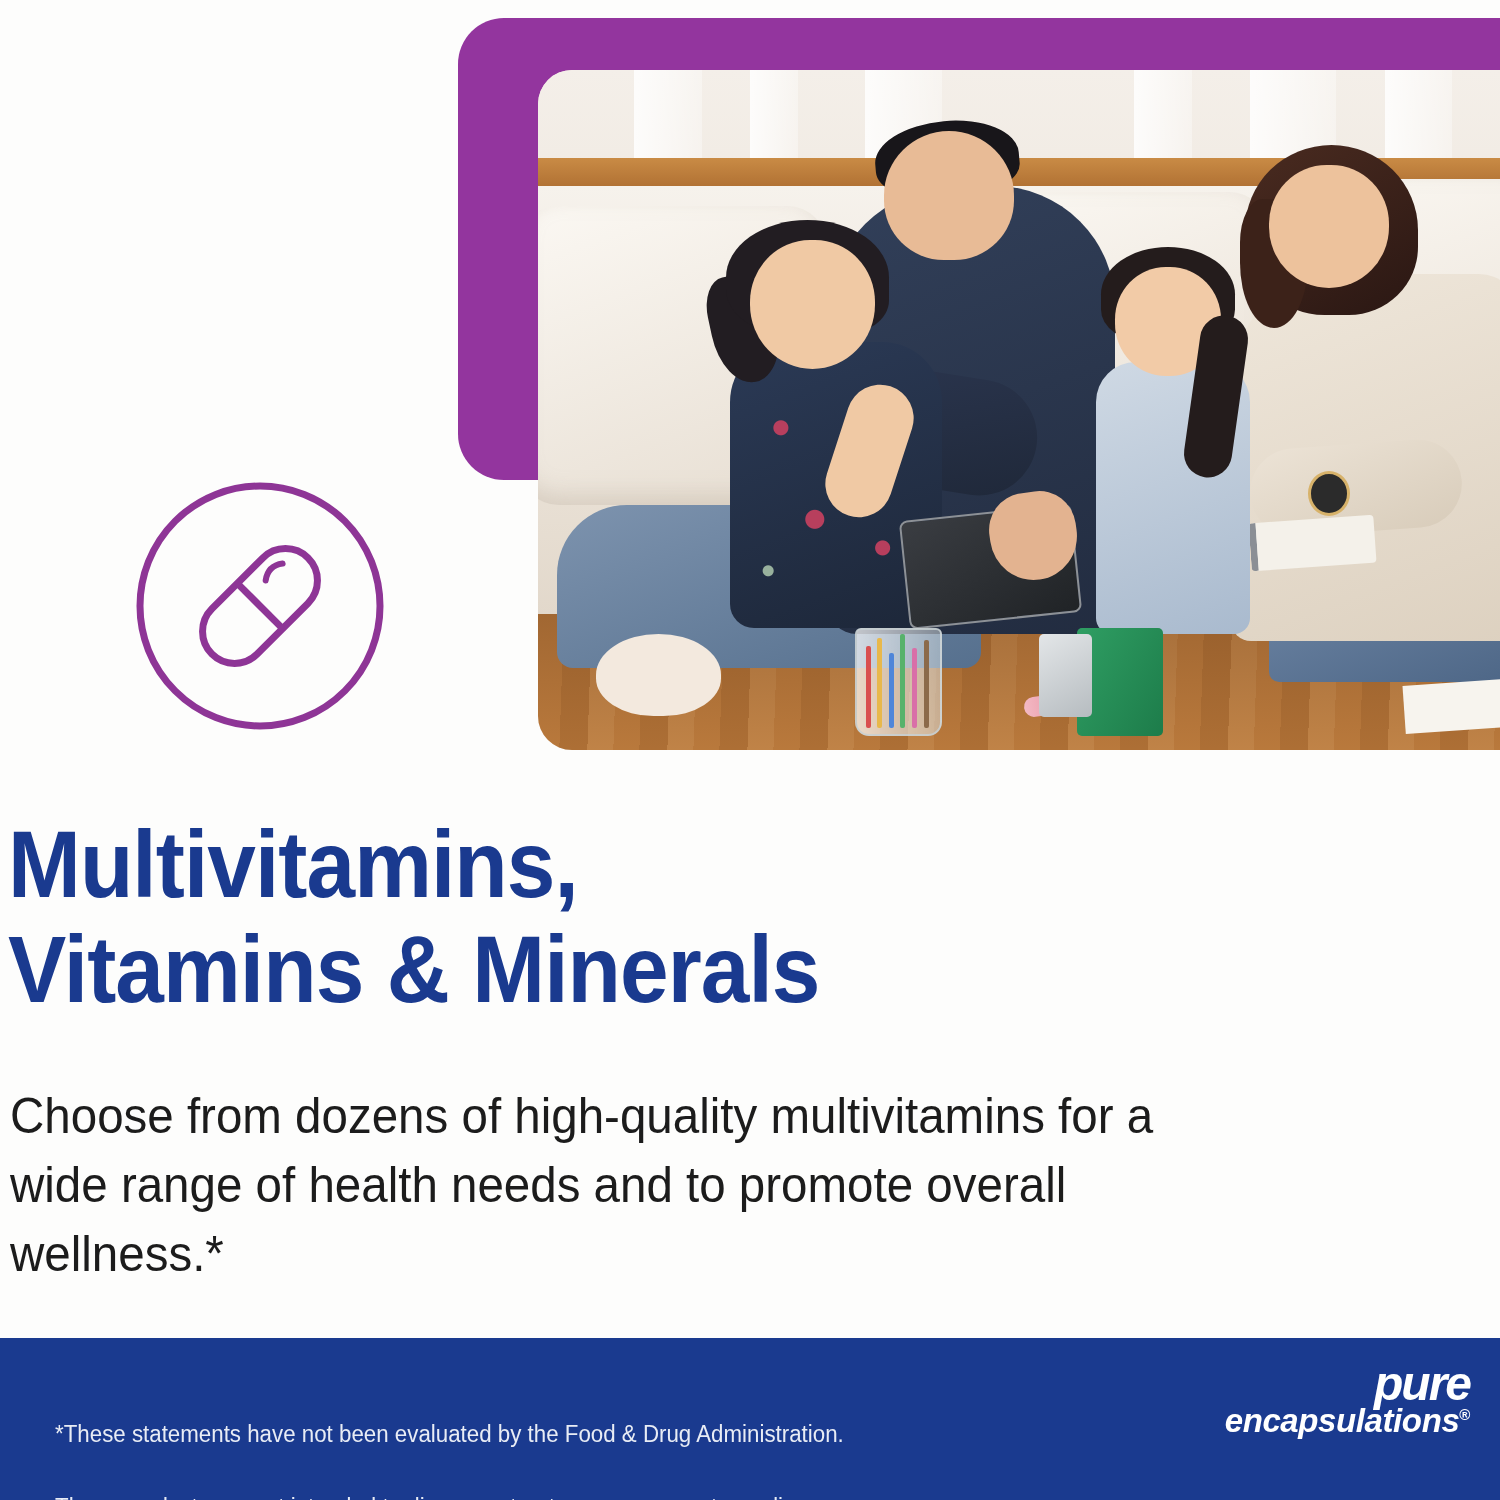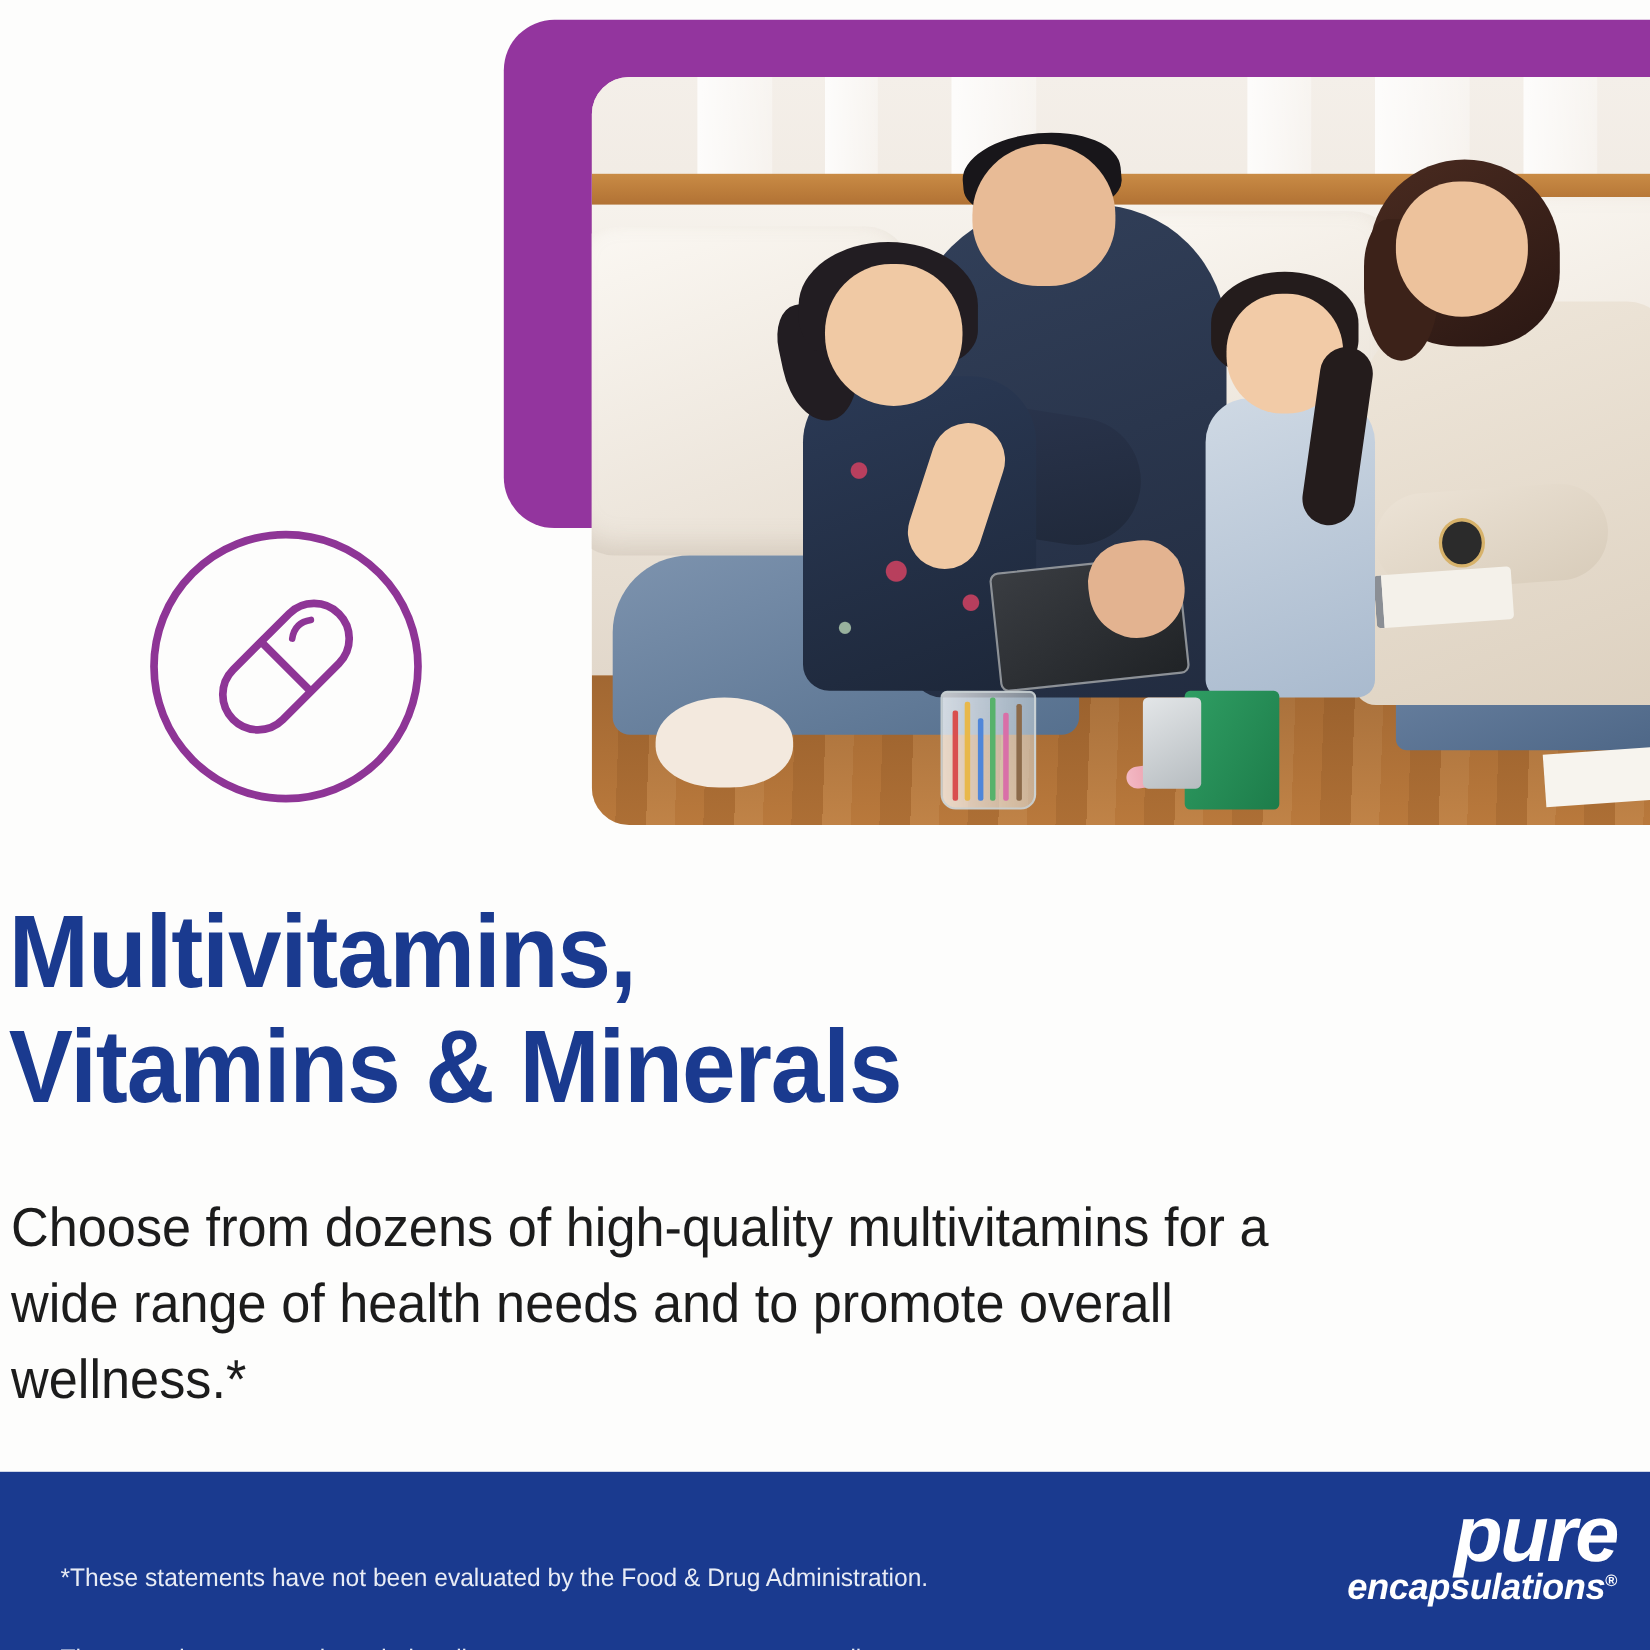--- a/index.html
+++ b/index.html
@@ -284,21 +284,21 @@
     transform:scaleX(.97);
     transform-origin:left top;
   }
   .logo{
     position:absolute; right:30px; top:24px;
     width:300px; height:112px;
     color:#ffffff;
     text-align:right;
   }
   .logo-main{
-    font-size:72px; font-weight:bold; font-style:italic;
+    font-size:48px; font-weight:bold; font-style:italic;
     letter-spacing:-2px; line-height:.92;
   }
   .logo-sub{
     font-size:33px; font-weight:bold; font-style:italic;
     letter-spacing:-.4px; line-height:1;
     margin-top:-2px;
   }
   .logo-reg{ font-size:15px; vertical-align:super; font-style:normal; }
 </style>
 </head>

